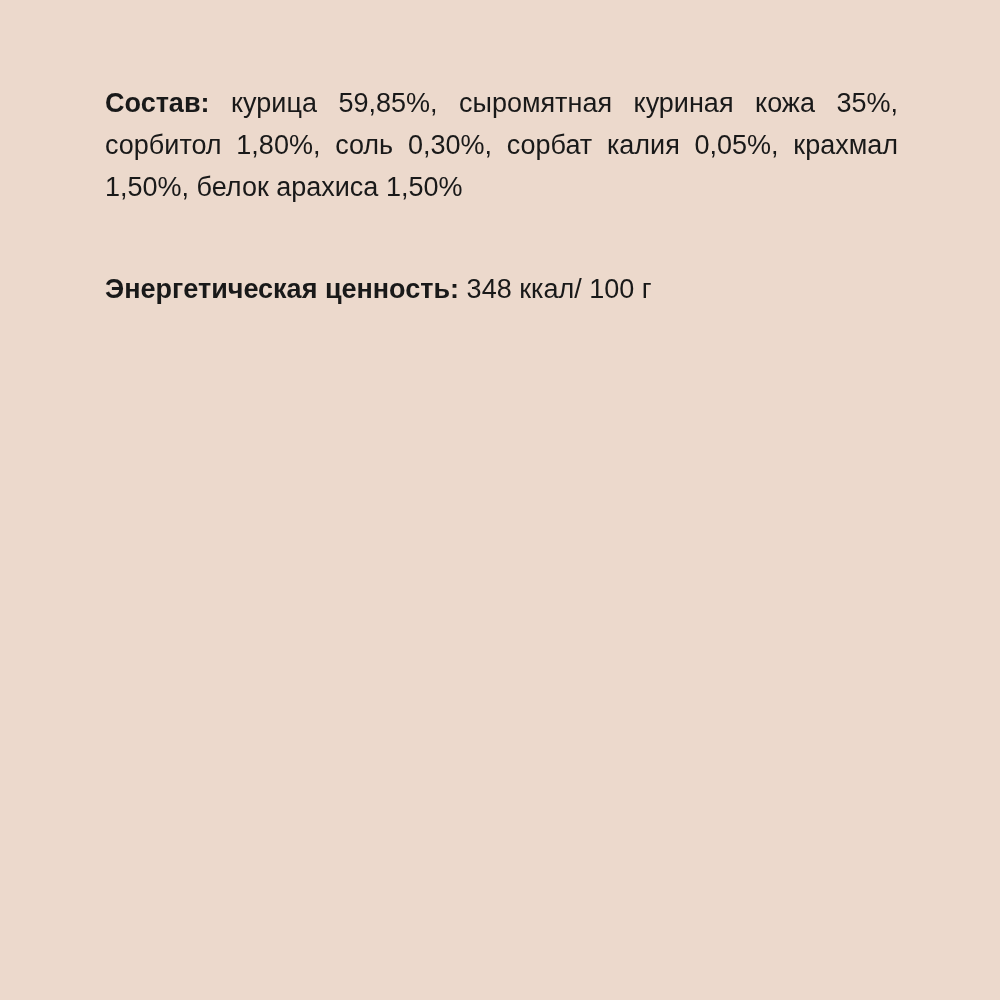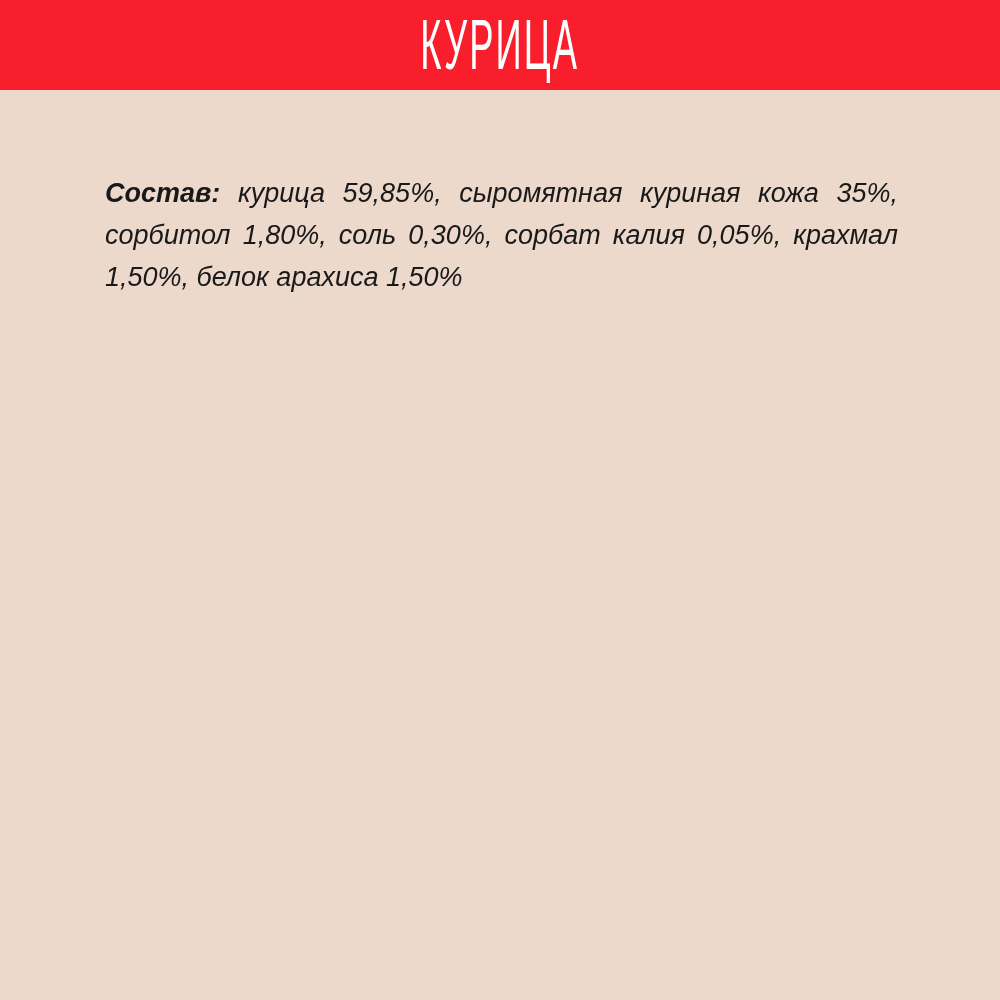--- a/index.html
+++ b/index.html
@@ -28,44 +28,41 @@
     font-size: 70px;
     font-weight: 400;
     letter-spacing: 4px;
     line-height: 1;
     transform: scaleX(0.52);
     transform-origin: center;
     white-space: nowrap;
   }
   .content {
     padding: 82px 102px 0 105px;
-    font-style: italic;
   }
   .para {
     margin: 0 0 20px 0;
     font-size: 27px;
     line-height: 42px;
     text-align: justify;
   }
   .para.last-single {
     text-align: left;
   }
   .para b {
     font-weight: 700;
   }
 </style>
 </head>
 <body>
 
 <div>
 
-  <header class="banner">
-    <h1 class="banner-title">КУРИЦА</h1>
-  </header>
 
   <main class="content">
 
     <p class="para"><b>Состав:</b> <span>курица 59,85%, сыромятная куриная кожа 35%, сорбитол 1,80%, соль 0,30%, сорбат калия 0,05%, крахмал 1,50%, белок арахиса 1,50%</span></p>
 
 
+    <p class="para last-single" style="margin-top: 60px;"><b>Энергетическая ценность:</b> <span>348 ккал/ 100 г</span></p>
 
   </main>
 </div>
 
 </body></html>

